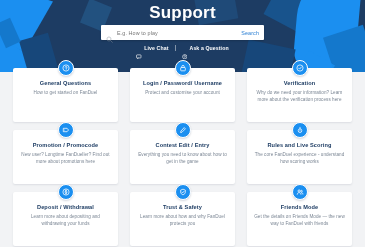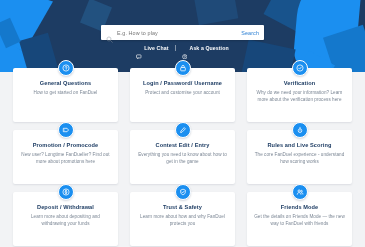--- a/index.html
+++ b/index.html
@@ -117,20 +117,21 @@
       <span class="shape s9"></span>
       <span class="shape s10"></span>
       <span class="shape s12"></span>
       <span class="shape s6"></span>
       <span class="shape s5"></span>
       <span class="shape s7"></span>
       <span class="shape s8"></span>
       <span class="shape s11"></span>
     </div>
 
+    <div class="hero-title">Support</div>
 
     <div class="search-wrap">
       <span class="search-icon">
         <svg viewBox="0 0 16 16" fill="none" stroke="#8a949f" stroke-width="2">
           <circle cx="6.8" cy="6.8" r="4.6"></circle>
           <line x1="10.3" y1="10.3" x2="14.5" y2="14.5" stroke-linecap="round"></line>
         </svg>
       </span>
       <input class="search-input" type="text" placeholder="E.g. How to play" style="">
       <span class="search-btn">Search</span>

